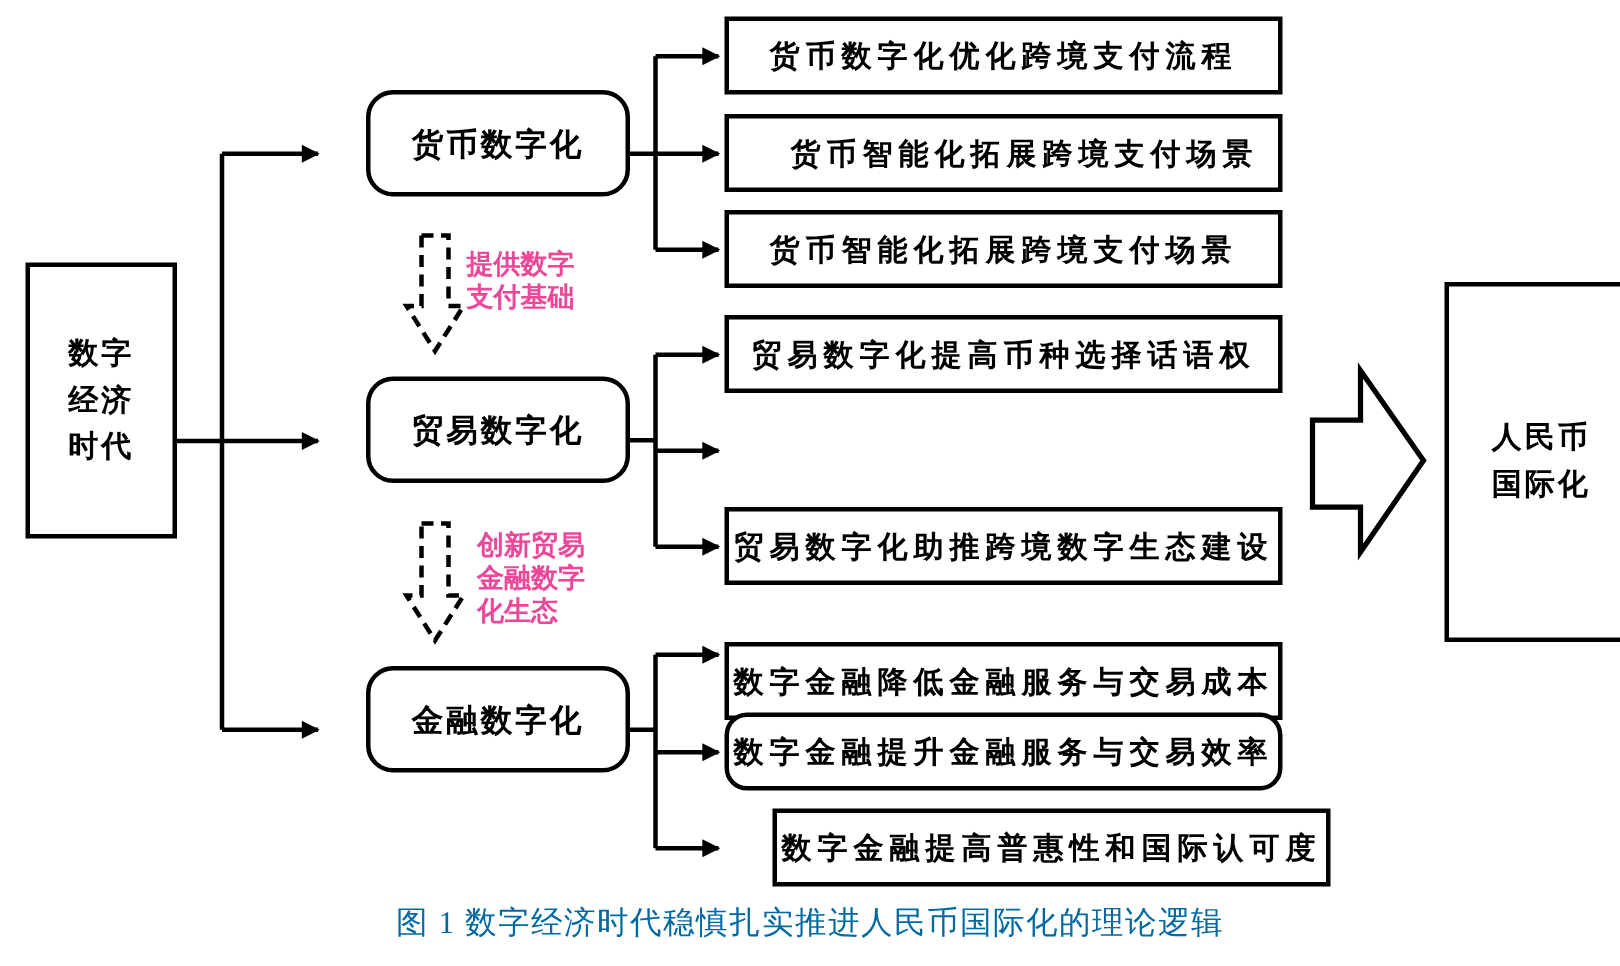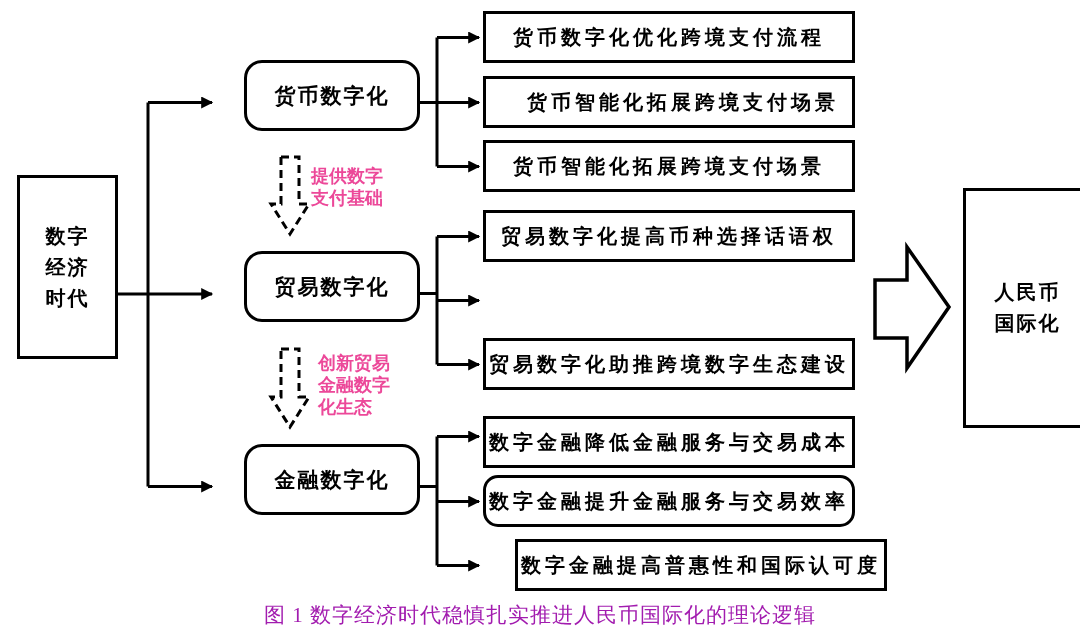--- a/index.html
+++ b/index.html
@@ -65,21 +65,21 @@
     height: 52px;
     font-size: 20px;
     letter-spacing: 4px;
   }
   .o-1 { top: 11px; }
   .o-2 { top: 76px; padding-left: 28px; }
   .o-3 { top: 140px; }
   .o-4 { top: 210px; }
   .o-5 { top: 274px; }
   .o-6 { top: 338px; }
-  .o-7 { top: 416px; justify-content: center; }
+  .o-7 { top: 428px; justify-content: center; }
   .o-8 { top: 475px; border-radius: 15px; }
   .o-9 { top: 539px; margin-left: 32px; }
   .target-node {
     left: 963px;
     top: 188px;
     width: 129px;
     height: 240px;
     font-size: 20px;
     line-height: 1.55;
     letter-spacing: 2px;
@@ -97,21 +97,21 @@
   .figure-caption {
     position: absolute;
     left: 0;
     top: 601px;
     width: 100%;
     text-align: center;
     font-family: "Liberation Serif", "DejaVu Serif", serif;
     font-size: 21px;
     font-weight: 400;
     letter-spacing: 1px;
-    color: #a21caf;
+    color: #0369a1;
   }
 </style>
 </head>
 <body>
 
 <div class="stage">
 
   <svg class="connectors" viewBox="0 0 1080 644" xmlns="http://www.w3.org/2000/svg">
     <defs>
       <marker id="ah" viewBox="0 0 10 10" refX="9" refY="5" markerWidth="4.5" markerHeight="4" orient="auto-start-reverse">

